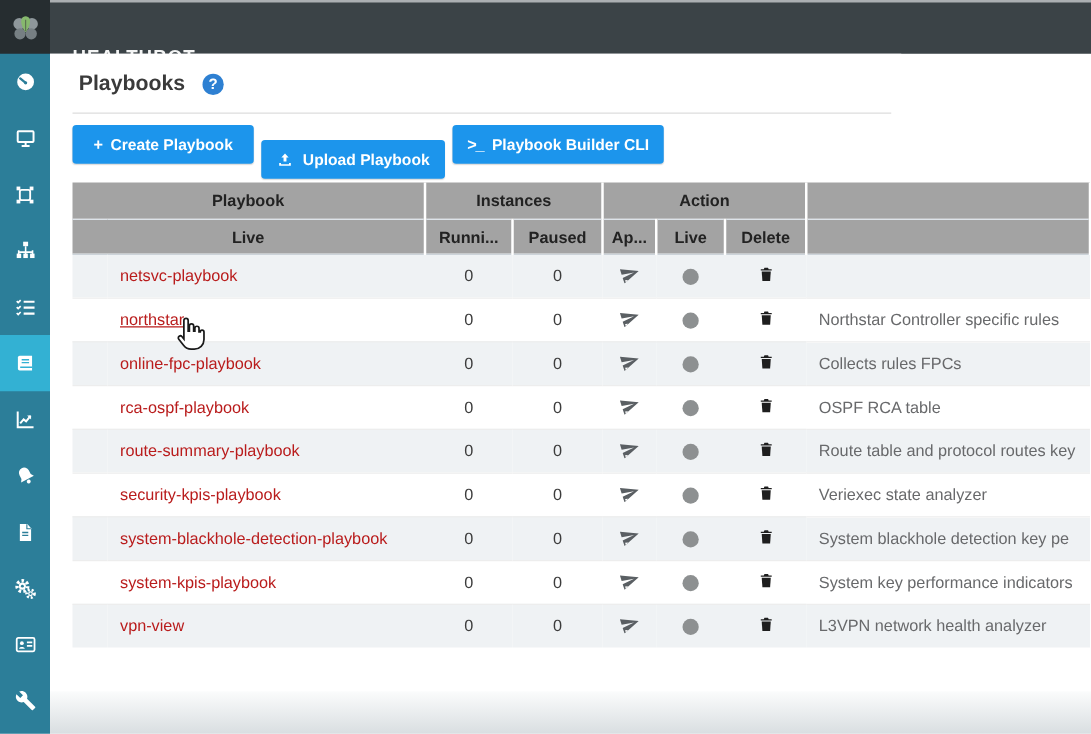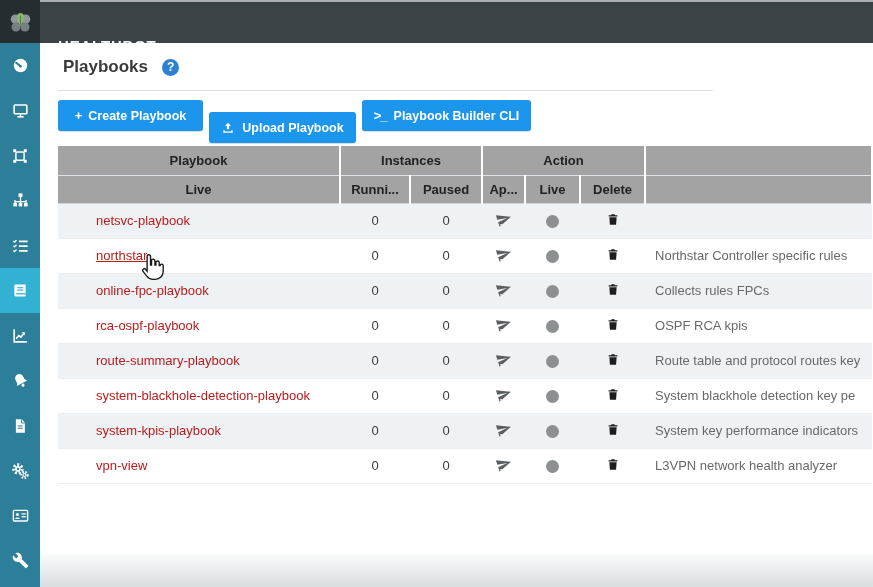--- a/index.html
+++ b/index.html
@@ -331,35 +331,49 @@
         <td class="name"><a>rca-ospf-playbook</a></td>
         <td class="num">0</td>
         <td class="num">0</td>
         <td class="icon-cell"><span class="act"><svg width="16" height="16">
                 <use href="#i-plane"></use>
               </svg></span></td>
         <td class="icon-cell"><span class="live-dot"></span></td>
         <td class="icon-cell"><span class="act"><svg width="14" height="15">
                 <use href="#i-trash"></use>
               </svg></span></td>
-        <td class="desc">OSPF RCA kpis</td>
+        <td class="desc">OSPF RCA table</td>
       </tr>
       <tr>
         <td></td>
         <td class="name"><a>route-summary-playbook</a></td>
         <td class="num">0</td>
         <td class="num">0</td>
         <td class="icon-cell"><span class="act"><svg width="16" height="16">
                 <use href="#i-plane"></use>
               </svg></span></td>
         <td class="icon-cell"><span class="live-dot"></span></td>
         <td class="icon-cell"><span class="act"><svg width="14" height="15">
                 <use href="#i-trash"></use>
               </svg></span></td>
         <td class="desc">Route table and protocol routes key</td>
+      </tr>
+      <tr>
+        <td></td>
+        <td class="name"><a>security-kpis-playbook</a></td>
+        <td class="num">0</td>
+        <td class="num">0</td>
+        <td class="icon-cell"><span class="act"><svg width="16" height="16">
+                <use href="#i-plane"></use>
+              </svg></span></td>
+        <td class="icon-cell"><span class="live-dot"></span></td>
+        <td class="icon-cell"><span class="act"><svg width="14" height="15">
+                <use href="#i-trash"></use>
+              </svg></span></td>
+        <td class="desc">Veriexec state analyzer</td>
       </tr>
       <tr>
         <td></td>
         <td class="name"><a>system-blackhole-detection-playbook</a></td>
         <td class="num">0</td>
         <td class="num">0</td>
         <td class="icon-cell"><span class="act"><svg width="16" height="16">
                 <use href="#i-plane"></use>
               </svg></span></td>
         <td class="icon-cell"><span class="live-dot"></span></td>

